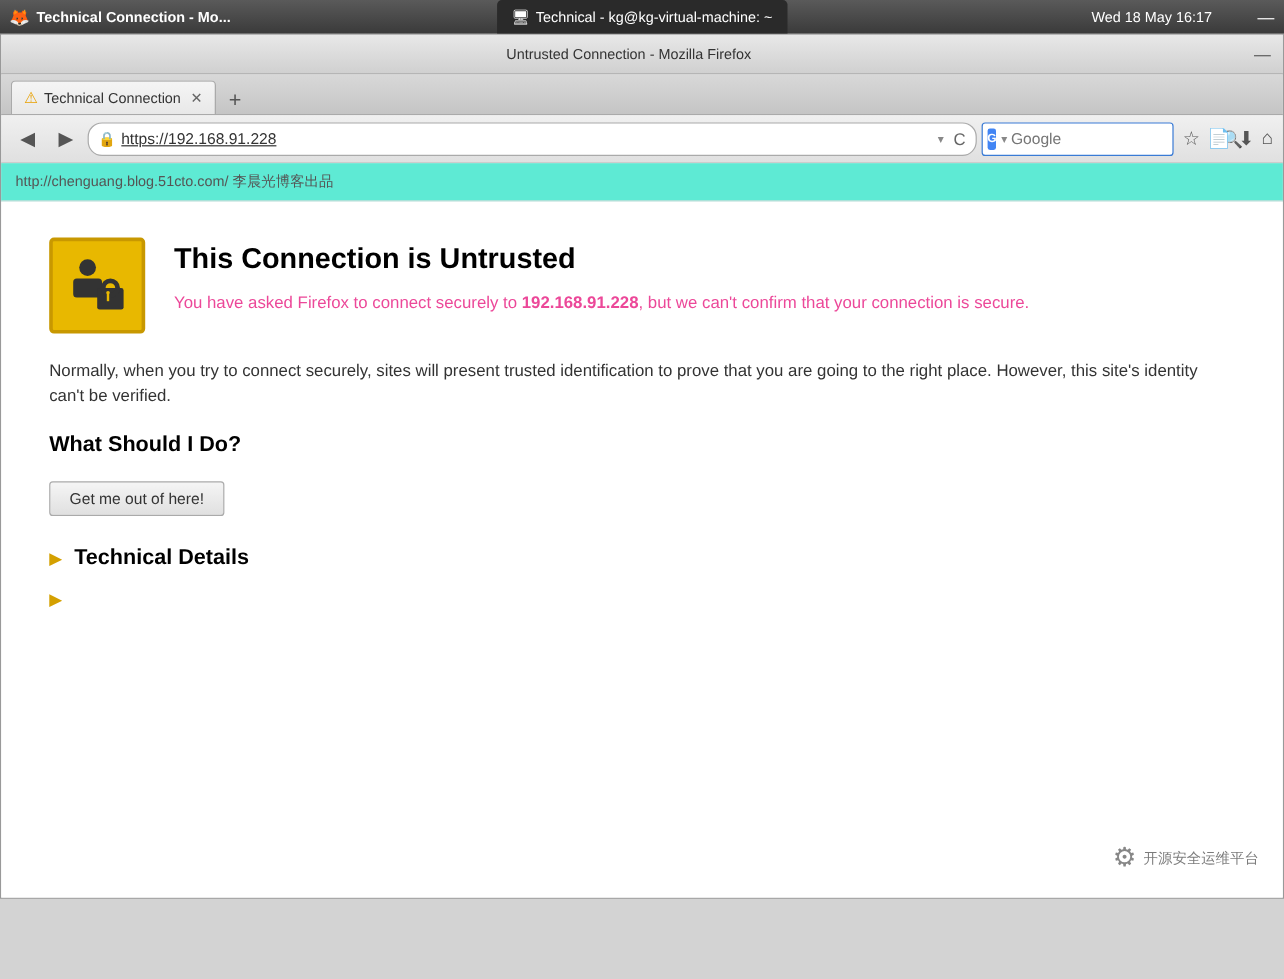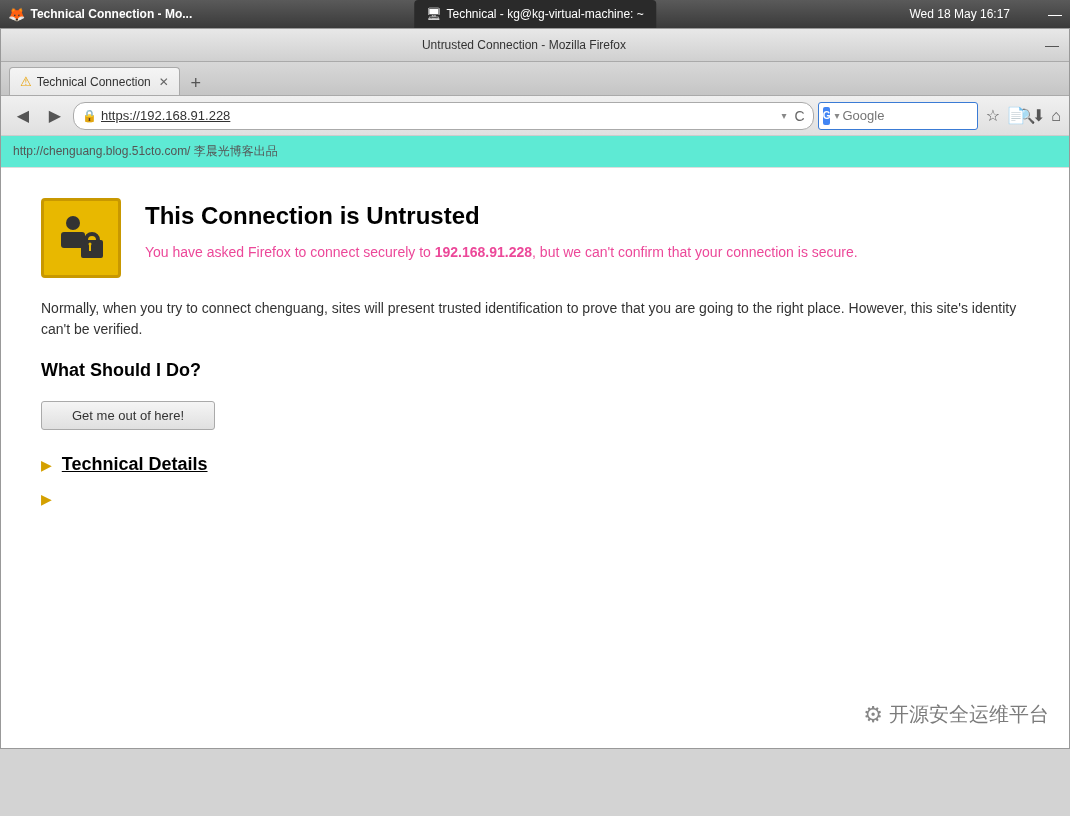--- a/index.html
+++ b/index.html
@@ -307,21 +307,21 @@
     .section-title {
       font-size: 18px;
       font-weight: bold;
       color: #000;
       margin-bottom: 20px;
     }
     .action-button {
       background: linear-gradient(to bottom, #f5f5f5, #e0e0e0);
       border: 1px solid #aaa;
       border-radius: 3px;
-      padding: 6px 30px;
+      padding: 6px 16px;
       font-size: 13px;
       color: #333;
       cursor: pointer;
       margin-bottom: 24px;
     }
 
     .collapsible-item {
       display: flex;
       align-items: center;
       margin-bottom: 16px;
@@ -329,39 +329,38 @@
     }
     .collapsible-arrow {
       color: #d4a000;
       font-size: 14px;
       margin-right: 10px;
     }
     .collapsible-label {
       font-size: 18px;
       font-weight: bold;
       color: #000;
-      text-decoration: underline;
     }
 
     
     .watermark {
       position: absolute;
       bottom: 20px;
       right: 20px;
       display: flex;
       align-items: center;
       opacity: 0.7;
     }
     .watermark-icon {
       font-size: 22px;
       margin-right: 6px;
       color: #555;
     }
     .watermark-text {
-      font-size: 20px;
+      font-size: 12px;
       color: #444;
     }
 
     
     .svg-warning {
       width: 60px;
       height: 60px;
     }
   </style>
 </head>
@@ -440,21 +439,21 @@
         </svg>
       </div>
       <div>
         <div class="page-title">This Connection is Untrusted</div>
         <p class="page-desc">
           <span>You have asked Firefox to connect securely to </span><strong>192.168.91.228</strong><span>, but we can't confirm that your connection is secure.</span>
         </p>
       </div>
     </div>
 
-    <p class="page-paragraph">Normally, when you try to connect chenguang, sites will present trusted identification to prove that you are going to the right place. However, this site's identity can't be verified.</p>
+    <p class="page-paragraph">Normally, when you try to connect securely, sites will present trusted identification to prove that you are going to the right place. However, this site's identity can't be verified.</p>
 
     <div class="section-title">What Should I Do?</div>
 
 
     <button class="action-button">Get me out of here!</button>
 
     <div class="collapsible-item">
       <span class="collapsible-arrow">▶</span>
       <span class="collapsible-label">Technical Details</span>
     </div>

